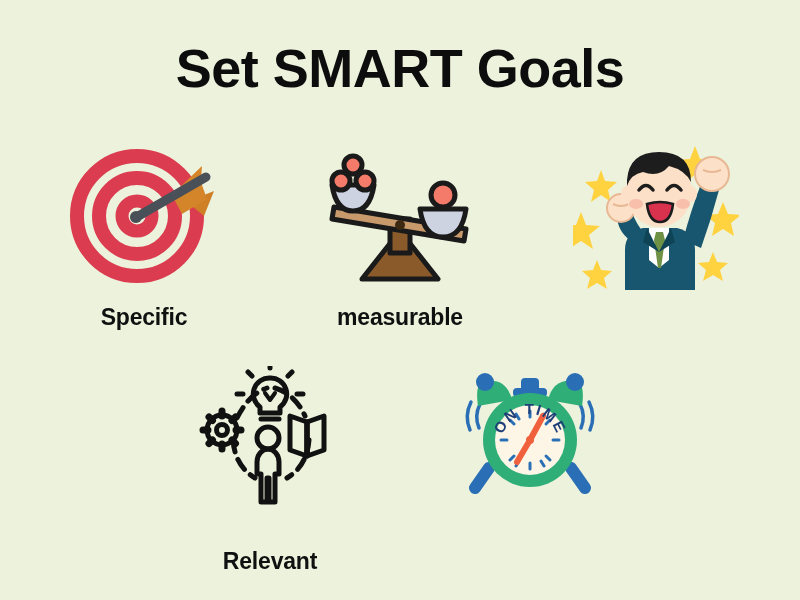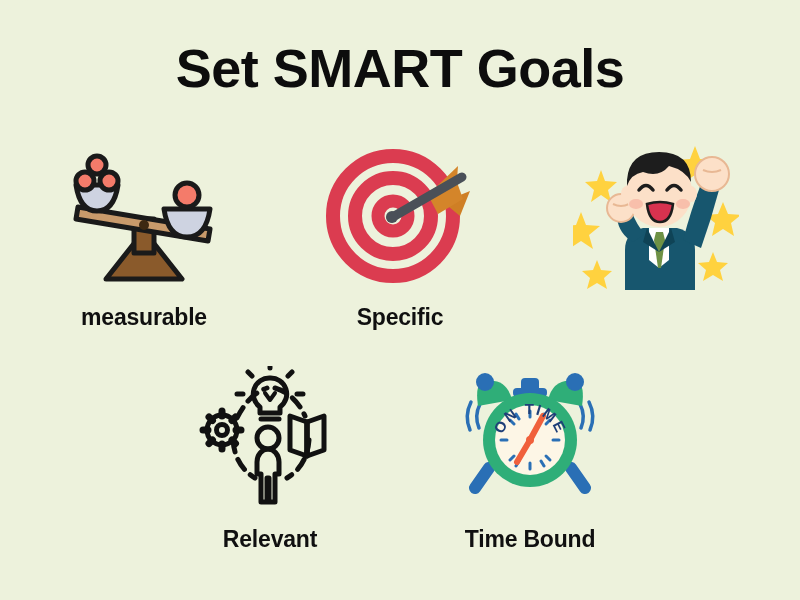--- a/index.html
+++ b/index.html
@@ -74,74 +74,74 @@
   .item-label {
     margin-top: 14px;
     font-size: 23px;
     font-weight: 700;
     color: #101010;
     text-align: center;
     letter-spacing: -0.2px;
     white-space: nowrap;
   }
   .row-bottom .item-art { height: 148px; }
-  .row-bottom .item-label { margin-top: 16px; }
+  .row-bottom .item-label { margin-top: 38px; }
 </style>
 </head>
 <body>
 
 <div class="poster">
 
   <div class="title">Set SMART Goals</div>
 
   <div class="row row-top">
-
-    <div class="item">
-      <div class="item-art">
-        <svg width="160" height="148" viewBox="0 0 160 148">
-          <g stroke="#1a1a1a" stroke-width="5" stroke-linejoin="round" stroke-linecap="round">
-
-            <path d="M42 138 L72 100 L88 100 L118 138 Z" fill="#8a5a2b"></path>
-            <rect x="70" y="78" width="20" height="34" fill="#8a5a2b"></rect>
-
-            <path d="M14 66 L146 88 L144 100 L12 78 Z" fill="#c89a6b"></path>
-            <circle cx="80" cy="84" r="5" fill="#3d2812" stroke="none"></circle>
-
-            <path d="M31 68 L31 54"></path>
-            <path d="M12 44 L54 44 Q50 70 33 70 Q16 70 12 44 Z" fill="#ced3e1"></path>
-
-            <circle cx="33" cy="24" r="9" fill="#f47b6a"></circle>
-            <circle cx="21" cy="40" r="9" fill="#f47b6a"></circle>
-            <circle cx="45" cy="40" r="9" fill="#f47b6a"></circle>
-
-            <path d="M122 93 L122 80"></path>
-            <path d="M100 68 L146 68 Q142 96 123 96 Q104 96 100 68 Z" fill="#ced3e1"></path>
-            <circle cx="123" cy="54" r="12" fill="#f47b6a"></circle>
-          </g>
-        </svg>
-      </div>
-      <div class="item-label">measurable</div>
-    </div>
 
     <div class="item">
       <div class="item-art">
         <svg width="150" height="142" viewBox="0 0 150 142">
           <circle cx="68" cy="72" r="60" fill="none" stroke="#db3c50" stroke-width="14"></circle>
           <circle cx="68" cy="72" r="38" fill="none" stroke="#db3c50" stroke-width="14"></circle>
           <circle cx="68" cy="72" r="15" fill="none" stroke="#db3c50" stroke-width="13"></circle>
 
           <path d="M108 46 L133 22 L131 49 Z" fill="#d4852a"></path>
           <path d="M118 58 L145 47 L135 72 Z" fill="#cf7f25"></path>
           <path d="M104 53 L129 30 L138 55 L113 70 Z" fill="#d4852a"></path>
 
           <path d="M66 74 L137 33" stroke="#4a5058" stroke-width="9" stroke-linecap="round"></path>
           <circle cx="67" cy="73" r="6" fill="#4a5058"></circle>
         </svg>
       </div>
       <div class="item-label">Specific</div>
+    </div>
+
+    <div class="item">
+      <div class="item-art">
+        <svg width="160" height="148" viewBox="0 0 160 148">
+          <g stroke="#1a1a1a" stroke-width="5" stroke-linejoin="round" stroke-linecap="round">
+
+            <path d="M42 138 L72 100 L88 100 L118 138 Z" fill="#8a5a2b"></path>
+            <rect x="70" y="78" width="20" height="34" fill="#8a5a2b"></rect>
+
+            <path d="M14 66 L146 88 L144 100 L12 78 Z" fill="#c89a6b"></path>
+            <circle cx="80" cy="84" r="5" fill="#3d2812" stroke="none"></circle>
+
+            <path d="M31 68 L31 54"></path>
+            <path d="M12 44 L54 44 Q50 70 33 70 Q16 70 12 44 Z" fill="#ced3e1"></path>
+
+            <circle cx="33" cy="24" r="9" fill="#f47b6a"></circle>
+            <circle cx="21" cy="40" r="9" fill="#f47b6a"></circle>
+            <circle cx="45" cy="40" r="9" fill="#f47b6a"></circle>
+
+            <path d="M122 93 L122 80"></path>
+            <path d="M100 68 L146 68 Q142 96 123 96 Q104 96 100 68 Z" fill="#ced3e1"></path>
+            <circle cx="123" cy="54" r="12" fill="#f47b6a"></circle>
+          </g>
+        </svg>
+      </div>
+      <div class="item-label">measurable</div>
     </div>
 
     <div class="item">
       <div class="item-art">
         <svg width="166" height="150" viewBox="0 0 166 150">
 
           <g fill="#ffd23f">
             <path d="M122 6 l5 13 14 1 -11 9 4 14 -12 -8 -12 8 4 -14 -11 -9 14 -1 z"></path>
             <path d="M28 30 l4 11 12 1 -9 8 3 12 -10 -7 -10 7 3 -12 -9 -8 12 -1 z"></path>
             <path d="M8 72 l5 13 14 1 -11 9 4 14 -12 -8 -12 8 4 -14 -11 -9 14 -1 z"></path>
@@ -265,17 +265,16 @@
           <circle cx="75" cy="74" r="4" fill="#f0603c"></circle>
 
           <defs>
             <path id="clock-arc" d="M47 76 a28 28 0 0 1 56 0" fill="none"></path>
           </defs>
           <text font-family="&quot;Liberation Sans&quot;, sans-serif" font-size="15" font-weight="700" fill="#1f3f78" letter-spacing="1.5">
             <textPath href="#clock-arc" startOffset="50%" text-anchor="middle">ON TIME</textPath>
           </text>
         </svg>
       </div>
-      <div class="item-label">Time Bound</div>
     </div>
   </div>
 
 </div>
 
 </body></html>

